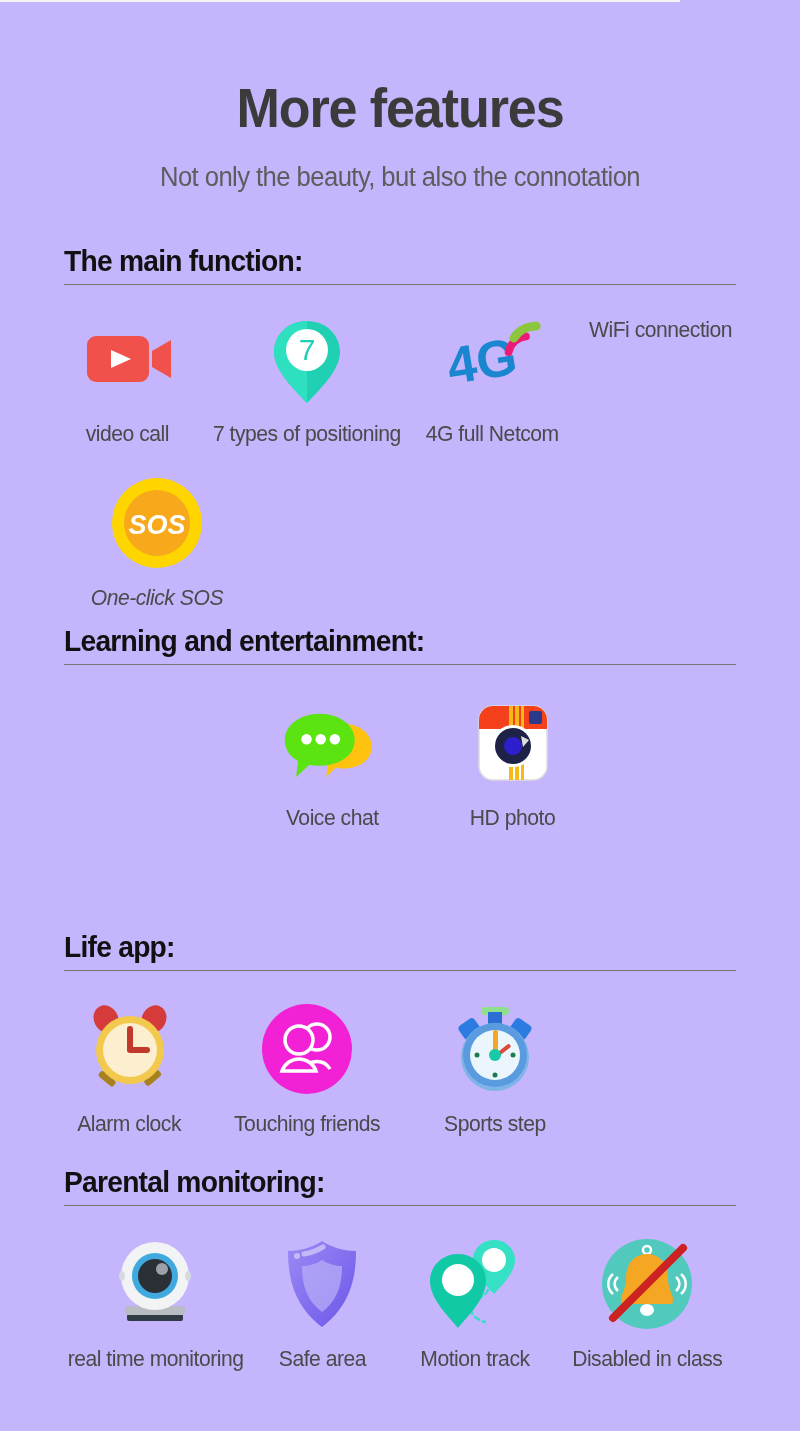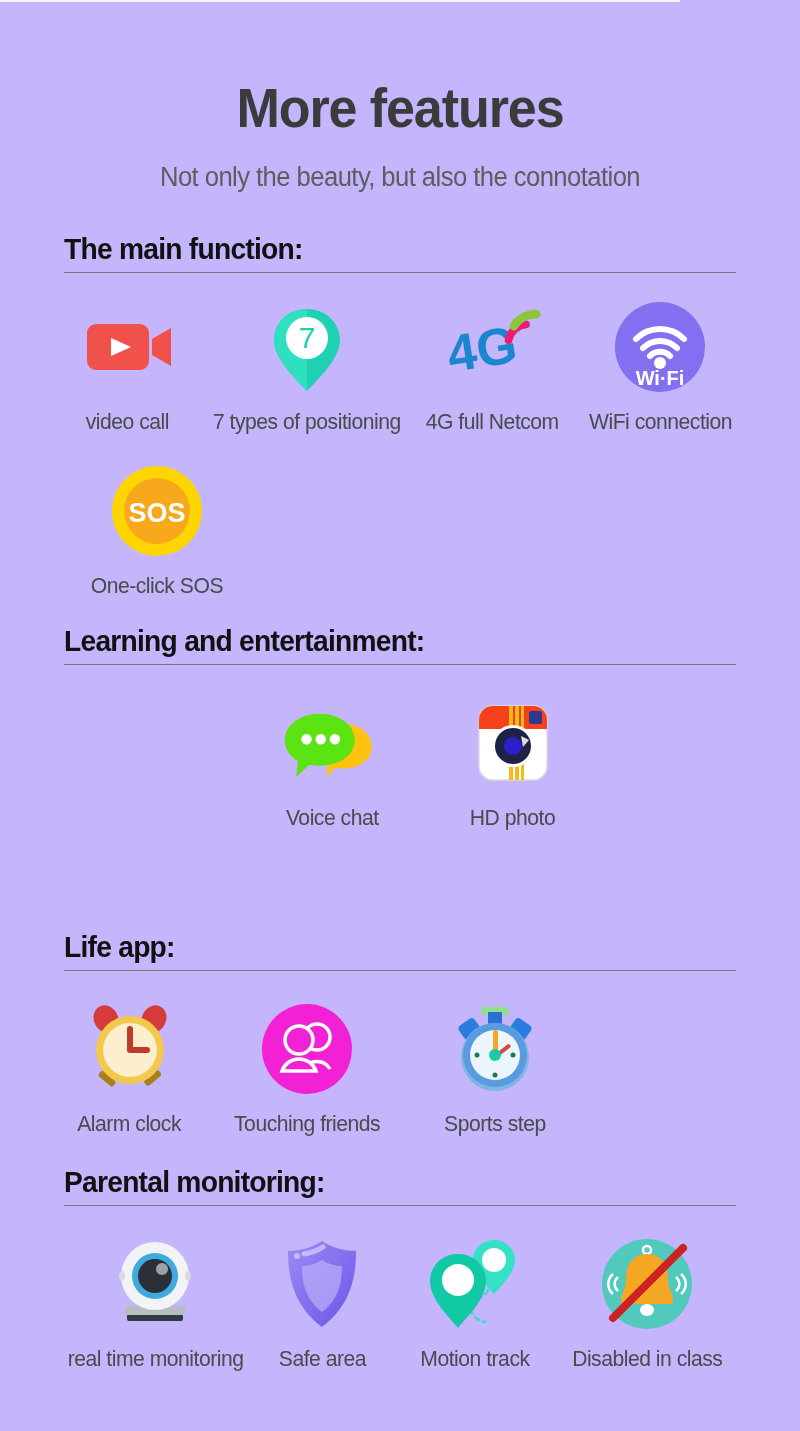--- a/index.html
+++ b/index.html
@@ -104,21 +104,21 @@
 </head>
 <body>
 
 <div class="page">
 
   <div class="topedge"></div>
 
   <div class="hero-title">More features</div>
   <div class="hero-sub">Not only the beauty, but also the connotation</div>
 
-  <div class="section" style="top:232px;">
+  <div class="section" style="top:244px;">
     <div class="sec-head">
       <span class="sec-head-text">The main function:</span>
       <div class="sec-rule"></div>
     </div>
 
     <div class="row" style="margin-top:22px; padding:0 52px; justify-content:space-between;">
 
       <div class="cell" style="width:150px;">
         <div class="iconbox">
           <svg width="104" height="104" viewBox="0 0 104 104">
@@ -149,38 +149,28 @@
               <text x="8" y="74" font-family="'Liberation Sans',sans-serif" font-size="60" font-weight="700" fill="#1B86D0">4G</text>
             </g>
             <path d="M78 44 A22 22 0 0 1 98 26" stroke="#EC1C74" stroke-width="9" fill="none" stroke-linecap="round"></path>
             <path d="M84 28 A30 30 0 0 1 110 14" stroke="#8CC63F" stroke-width="10" fill="none" stroke-linecap="round"></path>
           </svg>
         </div>
         <div class="cap">4G full Netcom</div>
       </div>
 
       <div class="cell" style="width:175px;">
-        <div class="iconbox">
-          <svg width="104" height="104" viewBox="0 0 104 104">
-            <circle cx="52" cy="52" r="45" fill="#8270F0"></circle>
-            <path d="M28 44 A34 34 0 0 1 76 44" stroke="#ffffff" stroke-width="6" fill="none" stroke-linecap="round"></path>
-            <path d="M35 53 A24 24 0 0 1 69 53" stroke="#ffffff" stroke-width="6" fill="none" stroke-linecap="round"></path>
-            <path d="M42 61 A14 14 0 0 1 62 61" stroke="#ffffff" stroke-width="6" fill="none" stroke-linecap="round"></path>
-            <circle cx="52" cy="68" r="6" fill="#ffffff"></circle>
-            <text x="52" y="90" text-anchor="middle" font-family="'Liberation Sans',sans-serif" font-size="20" font-weight="700" fill="#ffffff">Wi·Fi</text>
-          </svg>
-        </div>
         <div class="cap">WiFi connection</div>
       </div>
     </div>
 
     <div class="row" style="margin-top:24px; padding-left:52px;">
 
 
-      <div class="cell" style="width:210px;">
+      <div class="cell" style="width:210px;font-style:italic;">
         <div class="iconbox">
           <svg width="104" height="104" viewBox="0 0 104 104">
             <circle cx="52" cy="52" r="45" fill="#FFD500"></circle>
             <circle cx="52" cy="52" r="33" fill="#F7A81B"></circle>
             <text x="52" y="63" text-anchor="middle" font-family="'Liberation Sans',sans-serif" font-size="27" font-weight="700" fill="#ffffff">SOS</text>
           </svg>
         </div>
         <div class="cap">One-click SOS</div>
       </div>
     </div>

